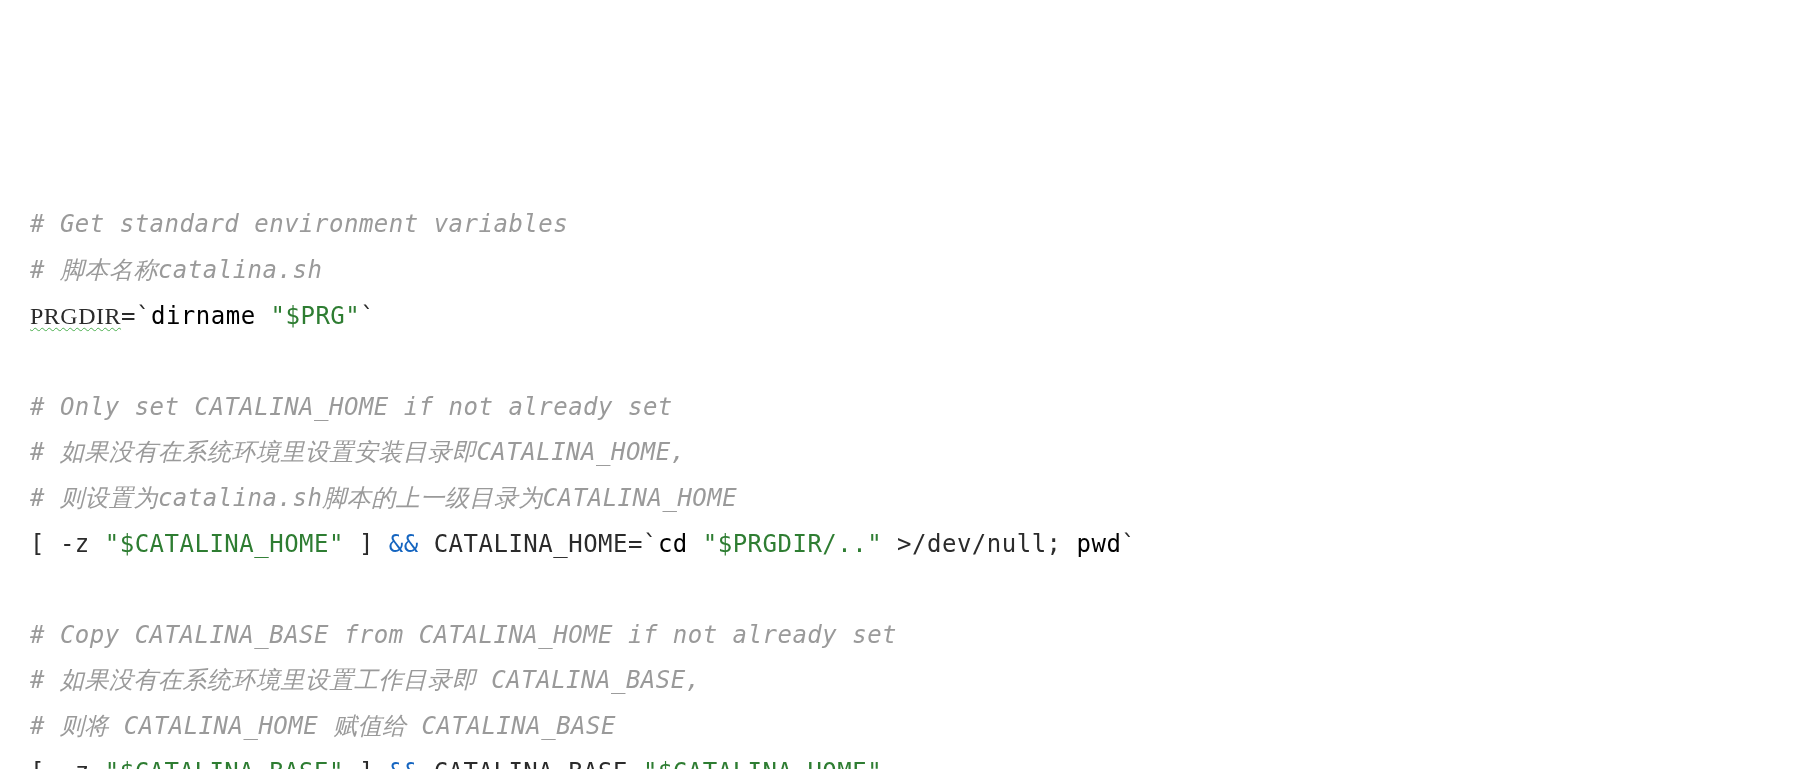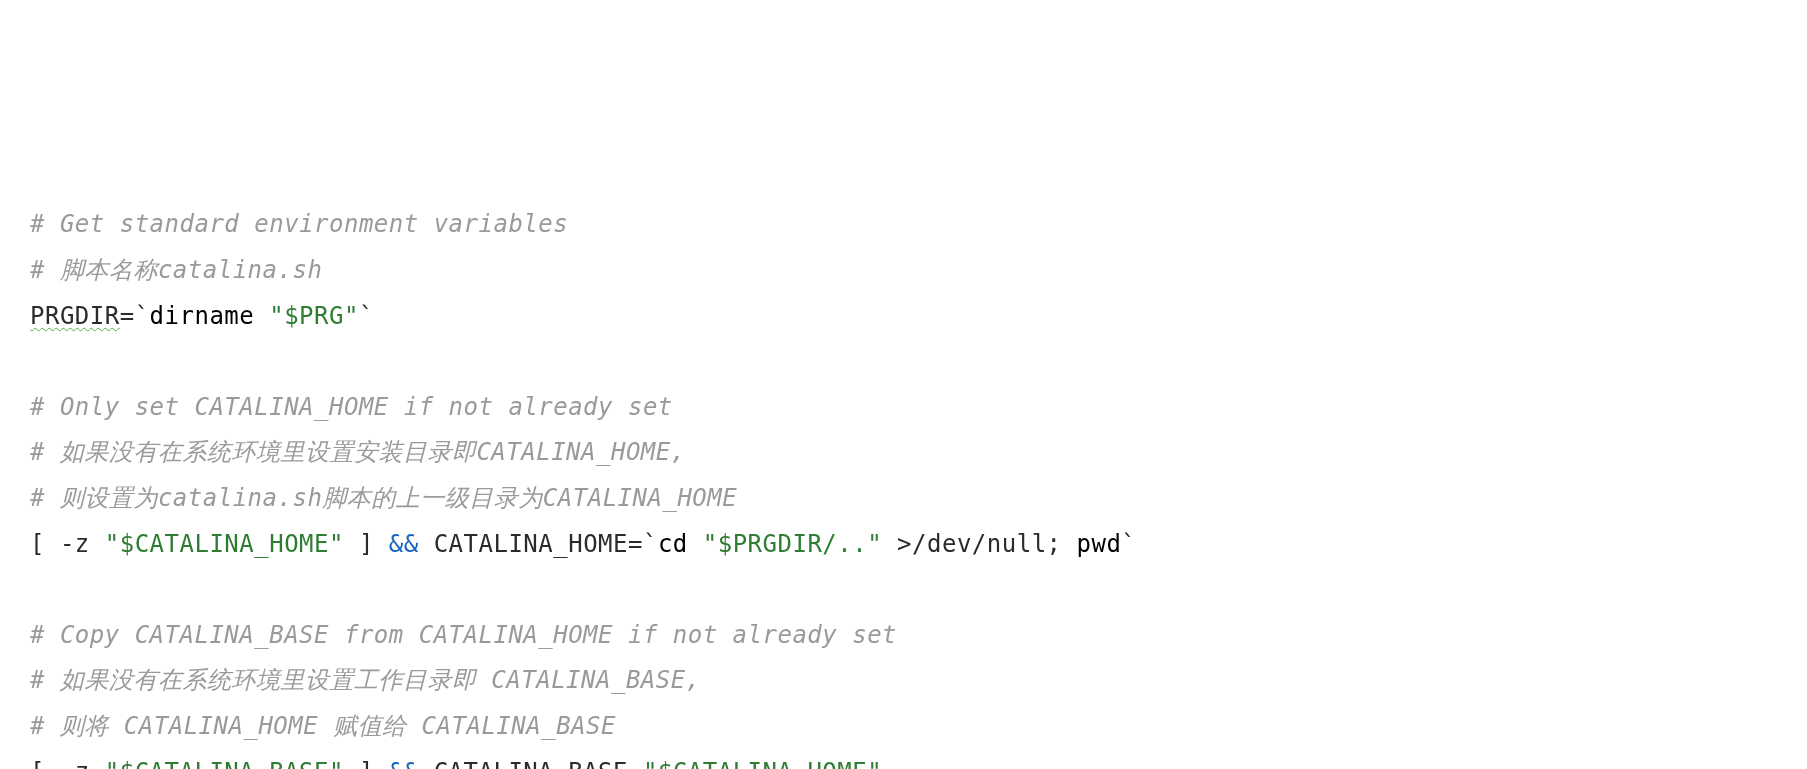--- a/index.html
+++ b/index.html
@@ -32,20 +32,21 @@
   }
   .op {
     color: #1565c0;
   }
   .text {
     color: #2b2b2b;
   }
   .wavy {
     text-decoration: wavy underline #4caf50 1px;
     text-underline-offset: 3px;
+    font-family: Liberation Serif, serif;
   }
   .line {
     display: block;
   }
 </style>
 </head>
 <body>
 
 
 

